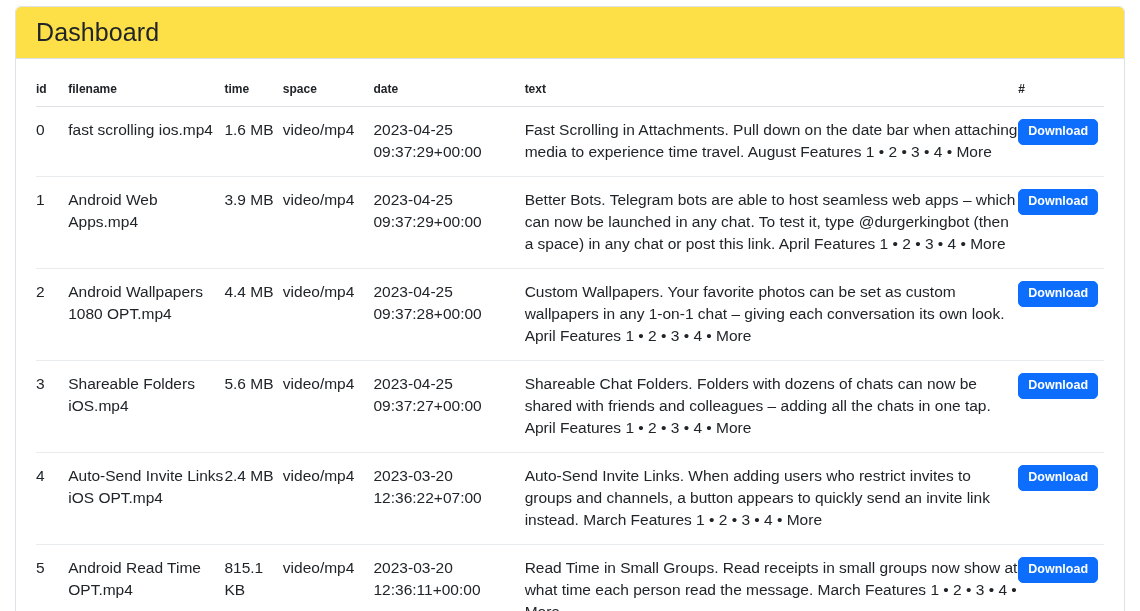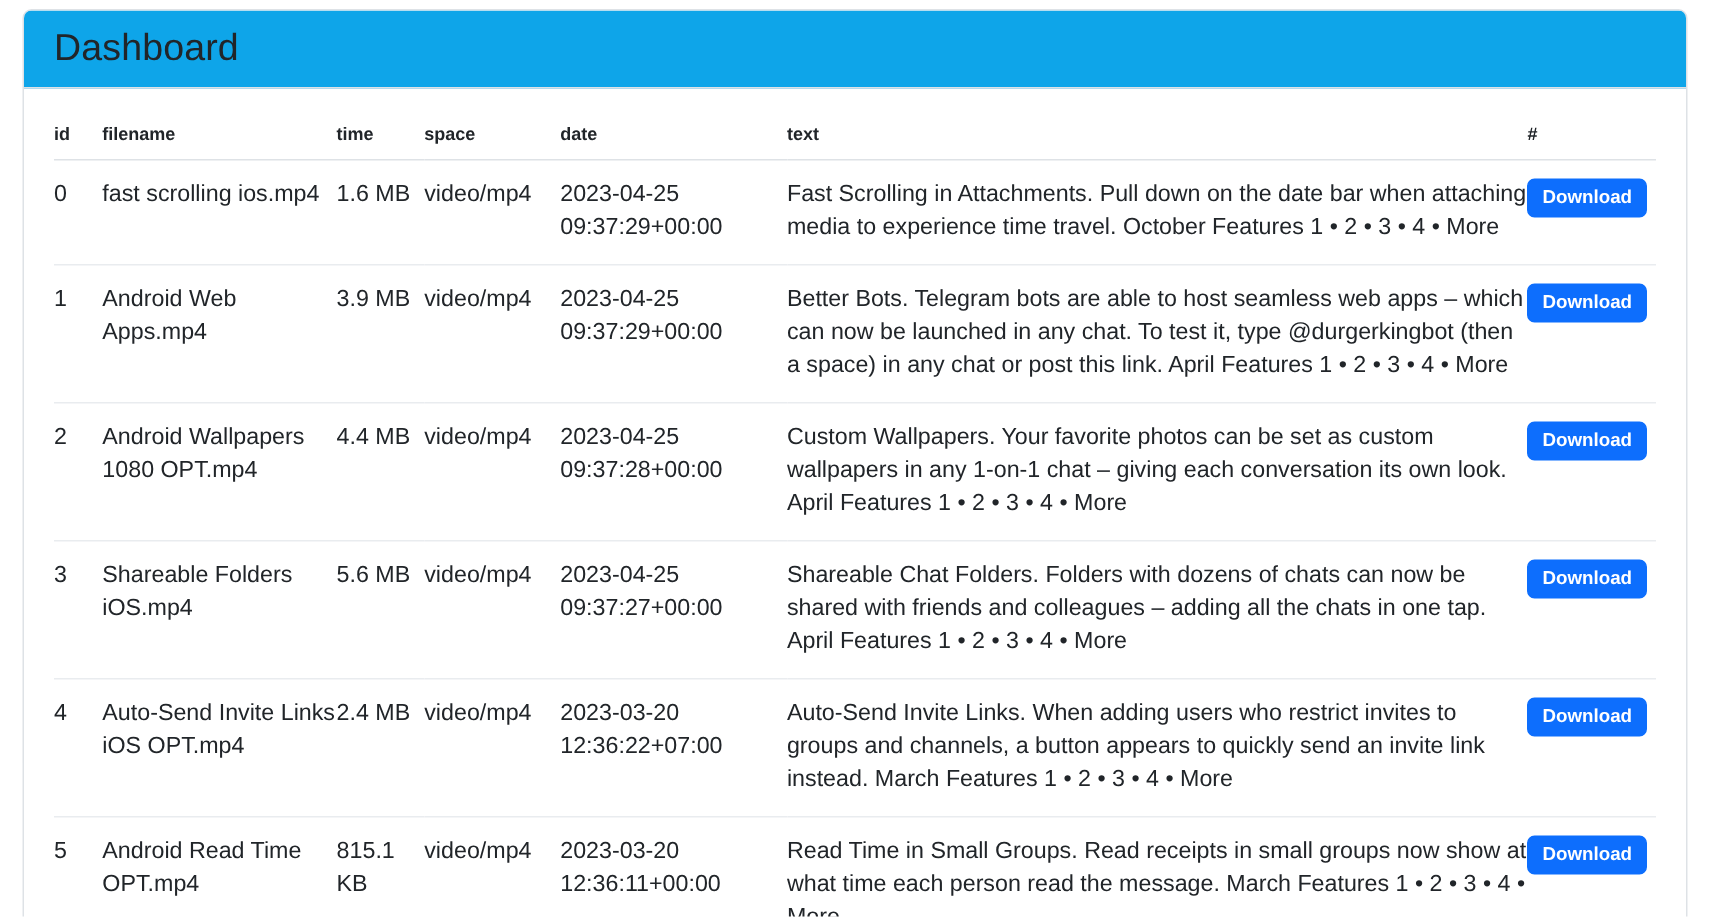--- a/index.html
+++ b/index.html
@@ -27,21 +27,21 @@
     top: 6px;
     width: 1110px;
     border: 1px solid #dee2e6;
     border-radius: 6px;
     background: #ffffff;
     box-sizing: border-box;
     overflow: hidden;
   }
 
   .card-header {
-    background: #0ea5e9;
+    background: #fde047;
     border-bottom: 1px solid #dee2e6;
     padding: 10px 20px 11px 20px;
     box-sizing: border-box;
   }
 
   .card-title {
     font-size: 25px;
     font-weight: 400;
     color: #212529;
     line-height: 1.2;
@@ -149,21 +149,21 @@
             <th class="col-hash">#</th>
           </tr>
         </thead>
         <tbody>
             <tr>
               <td class="col-id"><span class="cell-wrap">0</span></td>
               <td class="col-filename"><span class="cell-wrap">fast scrolling ios.mp4</span></td>
               <td class="col-size"><span class="cell-wrap">1.6 MB</span></td>
               <td class="col-type"><span class="cell-wrap">video/mp4</span></td>
               <td class="col-date"><span class="cell-wrap">2023-04-25 09:37:29+00:00</span></td>
-              <td class="col-text"><span class="cell-wrap">Fast Scrolling in Attachments. Pull down on the date bar when attaching media to experience time travel. October Features 1 • 2 • 3 • 4 • More</span></td>
+              <td class="col-text"><span class="cell-wrap">Fast Scrolling in Attachments. Pull down on the date bar when attaching media to experience time travel. August Features 1 • 2 • 3 • 4 • More</span></td>
               <td class="col-hash"><a class="btn-download" href="#">Download</a></td>
             </tr>
             <tr>
               <td class="col-id"><span class="cell-wrap">1</span></td>
               <td class="col-filename"><span class="cell-wrap">Android Web Apps.mp4</span></td>
               <td class="col-size"><span class="cell-wrap">3.9 MB</span></td>
               <td class="col-type"><span class="cell-wrap">video/mp4</span></td>
               <td class="col-date"><span class="cell-wrap">2023-04-25 09:37:29+00:00</span></td>
               <td class="col-text"><span class="cell-wrap">Better Bots. Telegram bots are able to host seamless web apps – which can now be launched in any chat. To test it, type @durgerkingbot (then a space) in any chat or post this link. April Features 1 • 2 • 3 • 4 • More</span></td>
               <td class="col-hash"><a class="btn-download" href="#">Download</a></td>

